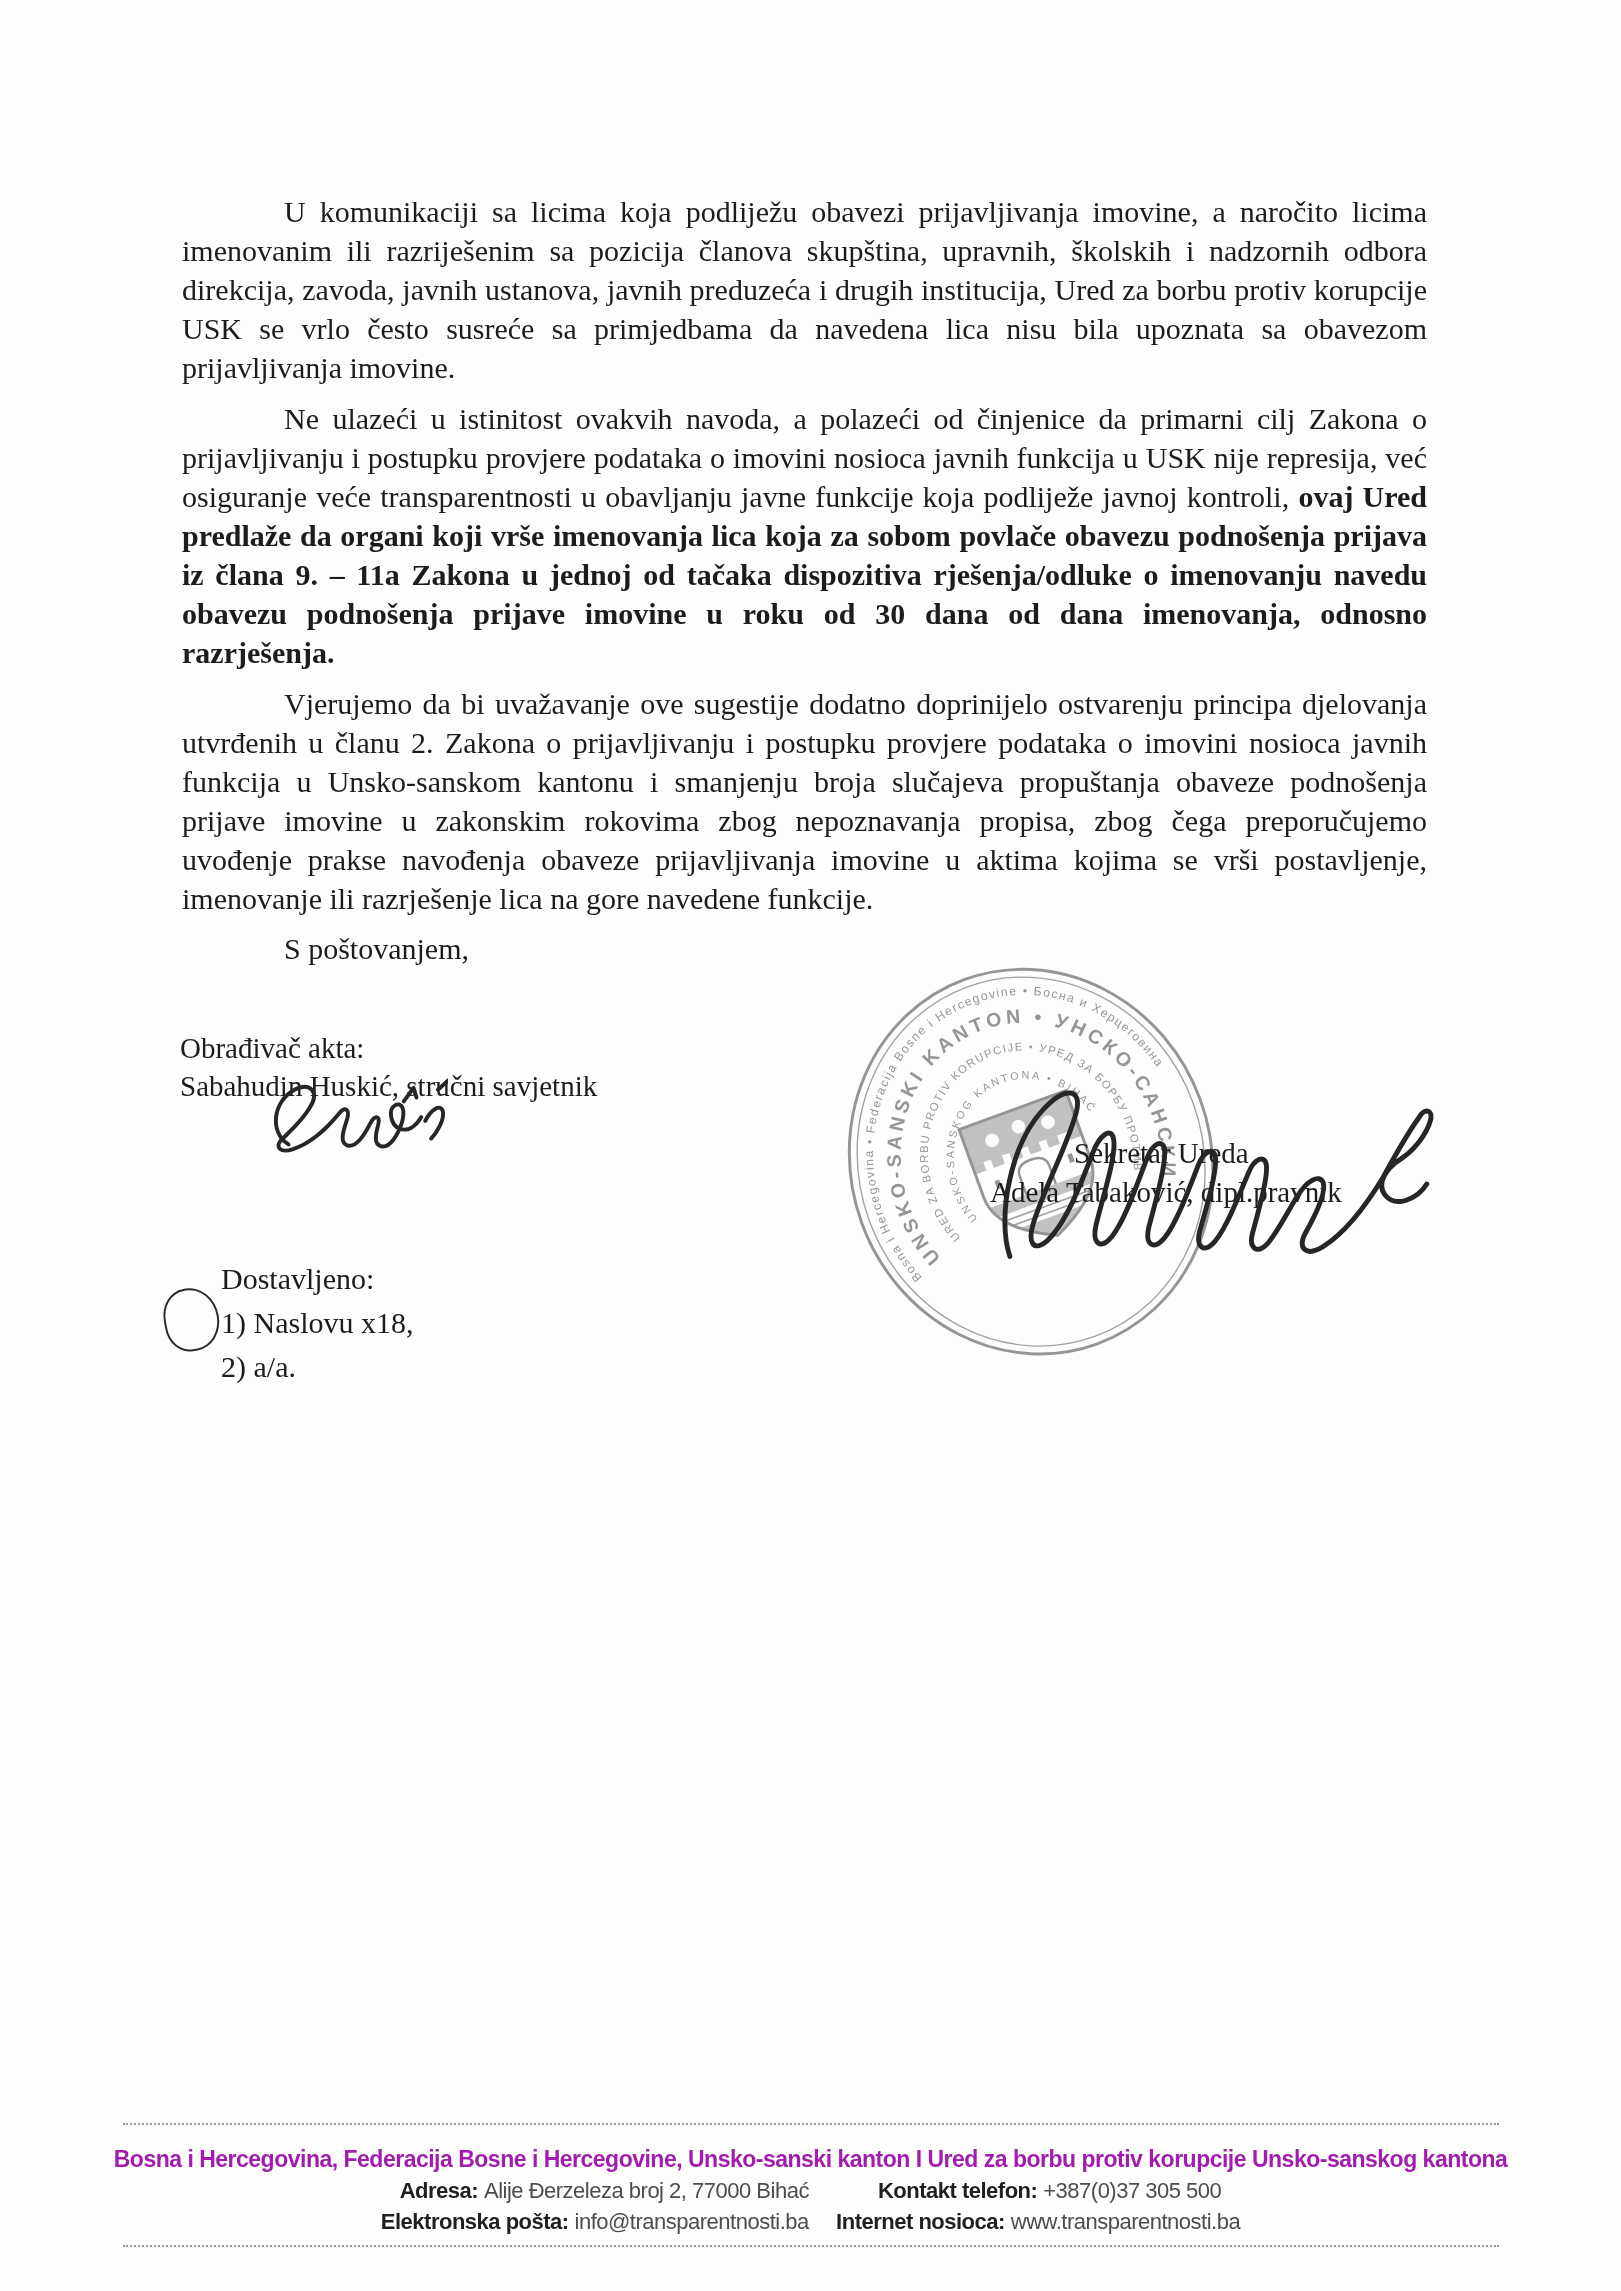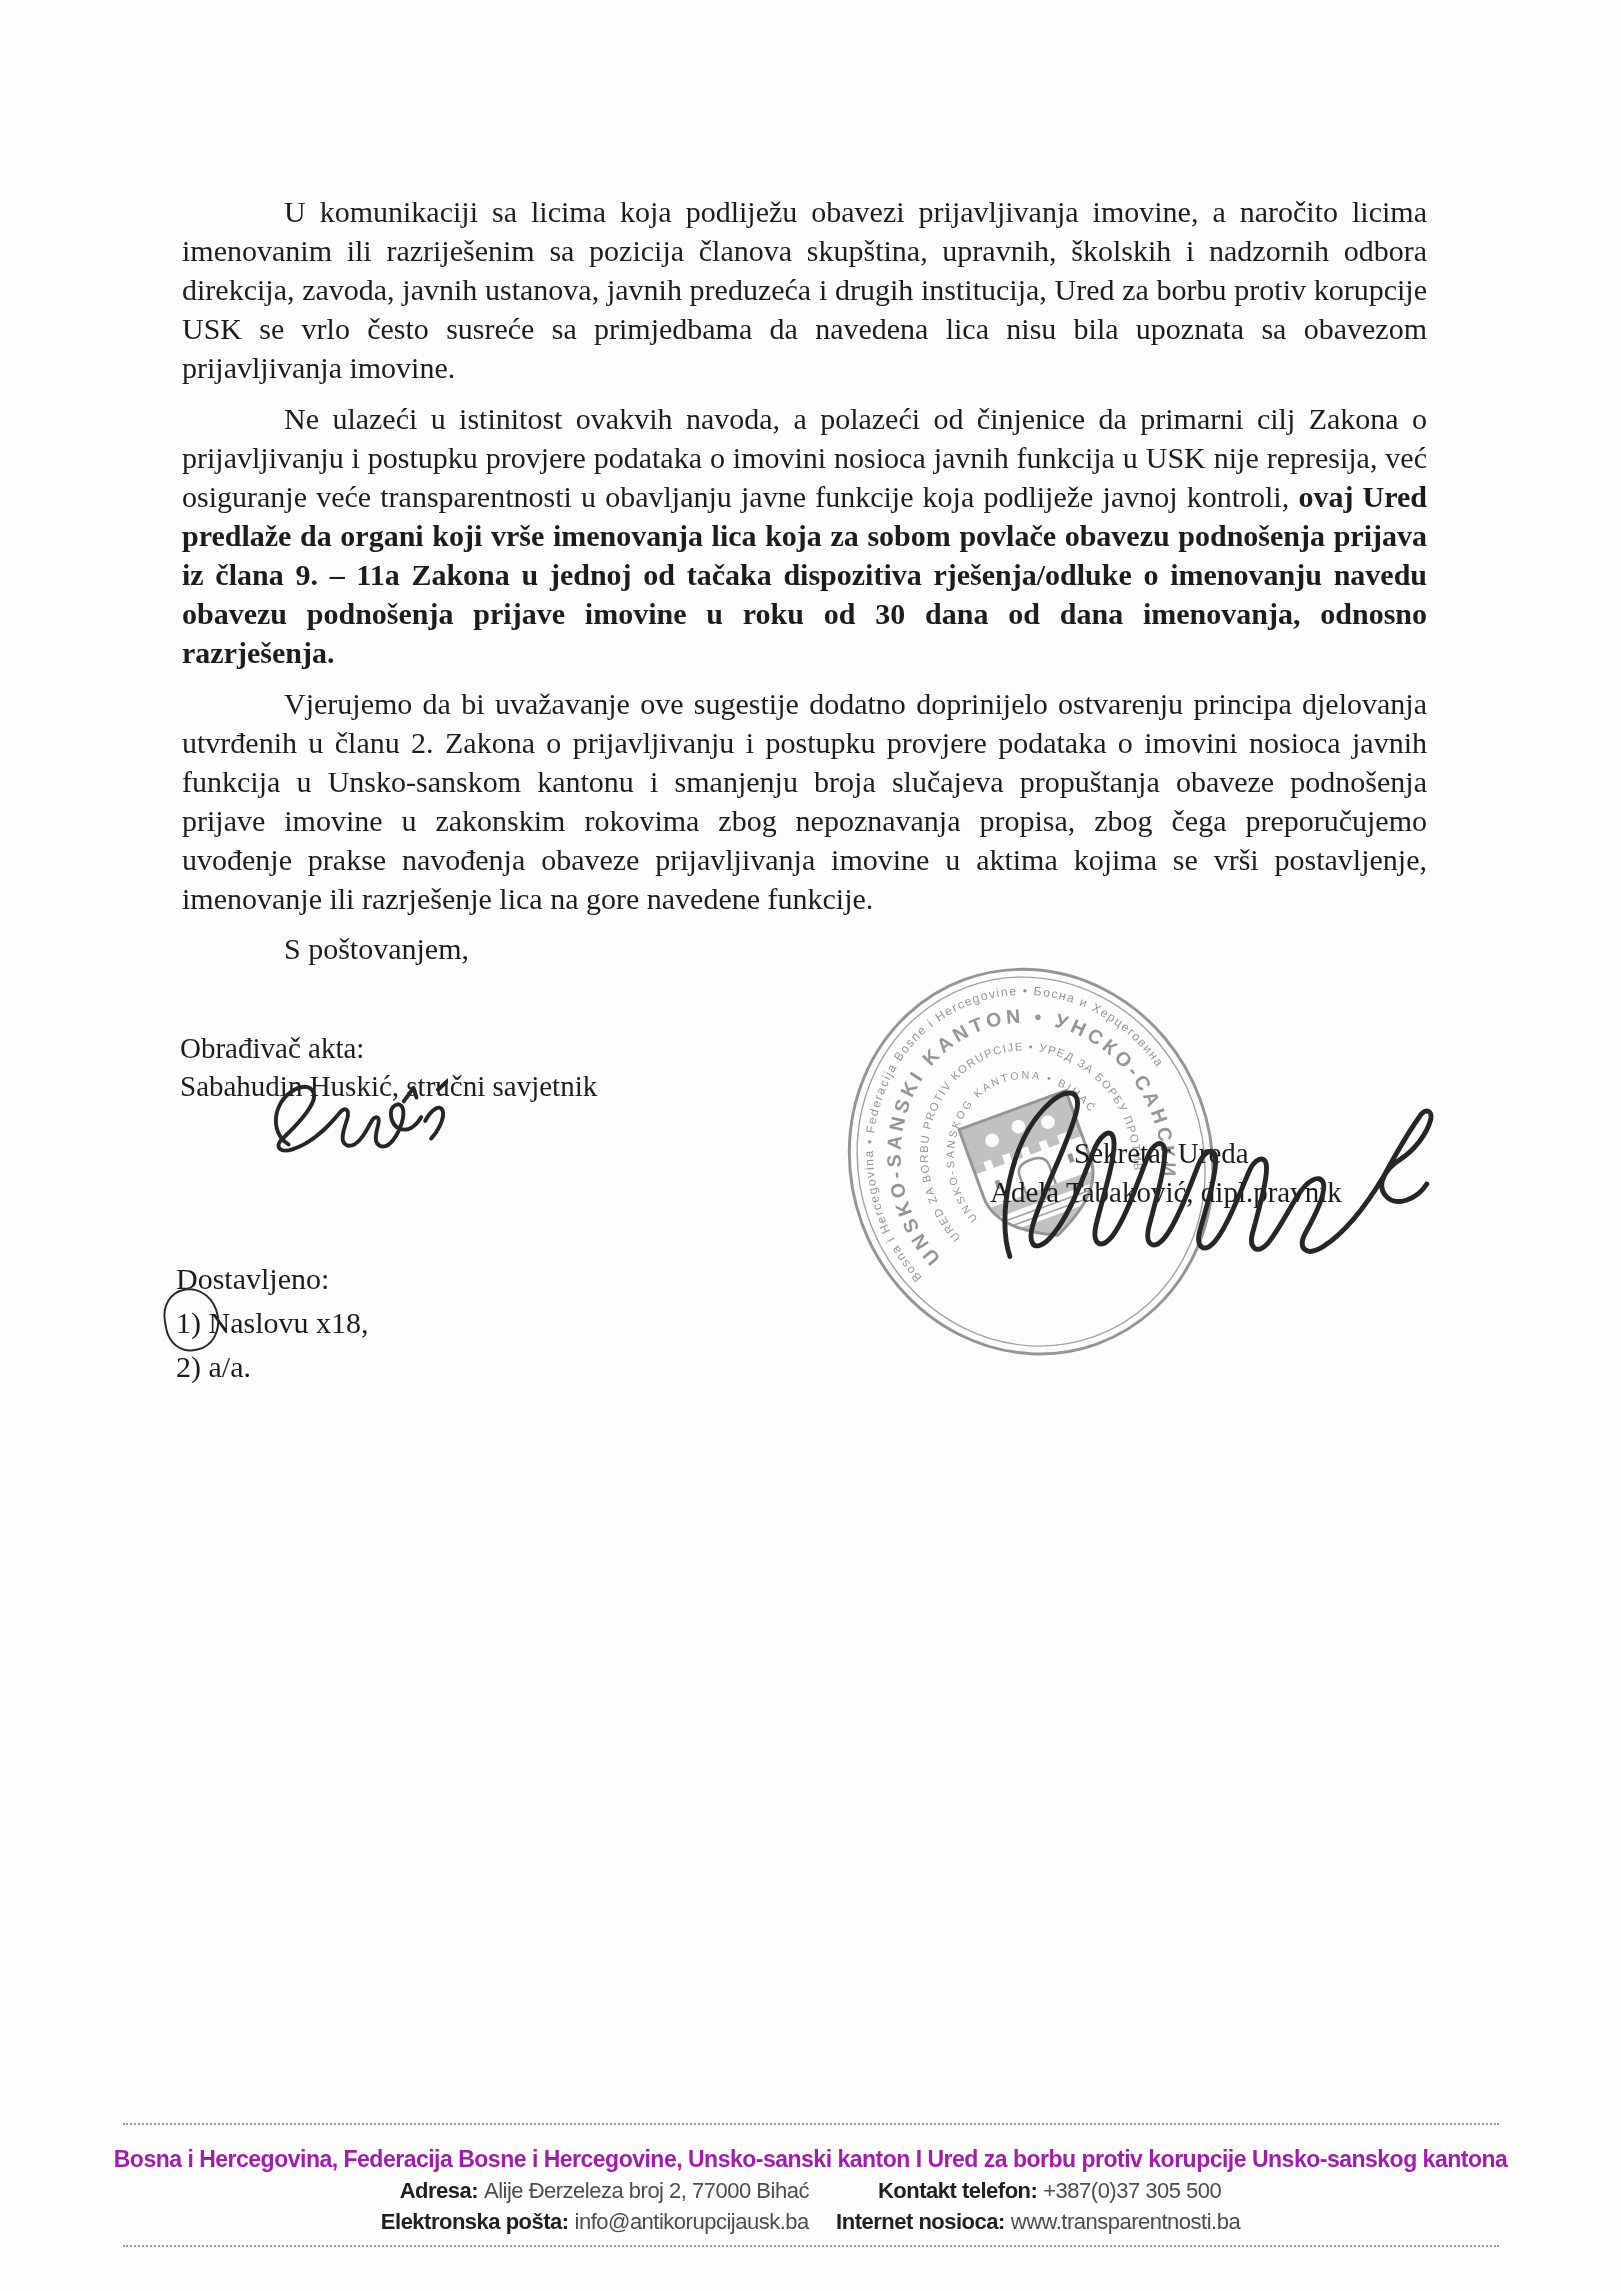--- a/index.html
+++ b/index.html
@@ -19,21 +19,21 @@
   
   .processor{ position:absolute; left:180px; top:1029px; font-size:29px; line-height:38px; }
   .sig-small{ position:absolute; left:257px; top:1078px; z-index:4; }
   
   .stamp{ position:absolute; left:835px; top:956px; z-index:2; opacity:.92; }
   .secretary-title{ position:absolute; left:1074px; top:1137px; font-size:29px; z-index:3; }
   .secretary-name{ position:absolute; left:990px; top:1176px; font-size:29px; z-index:3; }
   .sig-big{ position:absolute; left:982px; top:1049px; z-index:5; }
   
   .distribution{ position:absolute; left:176px; top:1257px; font-size:30px; line-height:44px; }
-  .dist-row{ white-space:nowrap; }
+  .dist-row{ white-space:nowrap;margin-left:45px; }
   .hand-circle{
     position:absolute; left:164px; top:1288px; width:51px; height:59px;
     border:2.9px solid #2a2a2a; border-radius:48% 55% 52% 46%;
     transform:rotate(-10deg); z-index:6;
   }
   
   .rule{ position:absolute; left:123px; width:1376px; border-top:2px dotted #9b9b9b; height:0; }
   .rule-top{ top:2123px; }
   .rule-bottom{ top:2245px; }
   .footer-line{
@@ -138,19 +138,19 @@
   </div>
   <div class="hand-circle"></div>
 
   <div class="rule rule-top"></div>
   <div class="footer-line footer-org">Bosna i Hercegovina, Federacija Bosne i Hercegovine, Unsko-sanski kanton I Ured za borbu protiv korupcije Unsko-sanskog kantona</div>
   <div class="footer-line footer-row footer-row2">
     <span class="footer-seg"><b>Adresa:</b><span>Alije Đerzeleza broj 2, 77000 Bihać</span></span>
     <span class="footer-seg"><b>Kontakt telefon:</b><span>+387(0)37 305 500</span></span>
   </div>
   <div class="footer-line footer-row footer-row3">
-    <span class="footer-seg"><b>Elektronska pošta:</b><span>info@antikorupcijausk.ba</span></span>
+    <span class="footer-seg"><b>Elektronska pošta:</b><span>info@transparentnosti.ba</span></span>
     <span class="footer-seg"><b>Internet nosioca:</b><span>www.transparentnosti.ba</span></span>
   </div>
   <div class="rule rule-bottom"></div>
 
 </div>
 
 
 </body></html>

